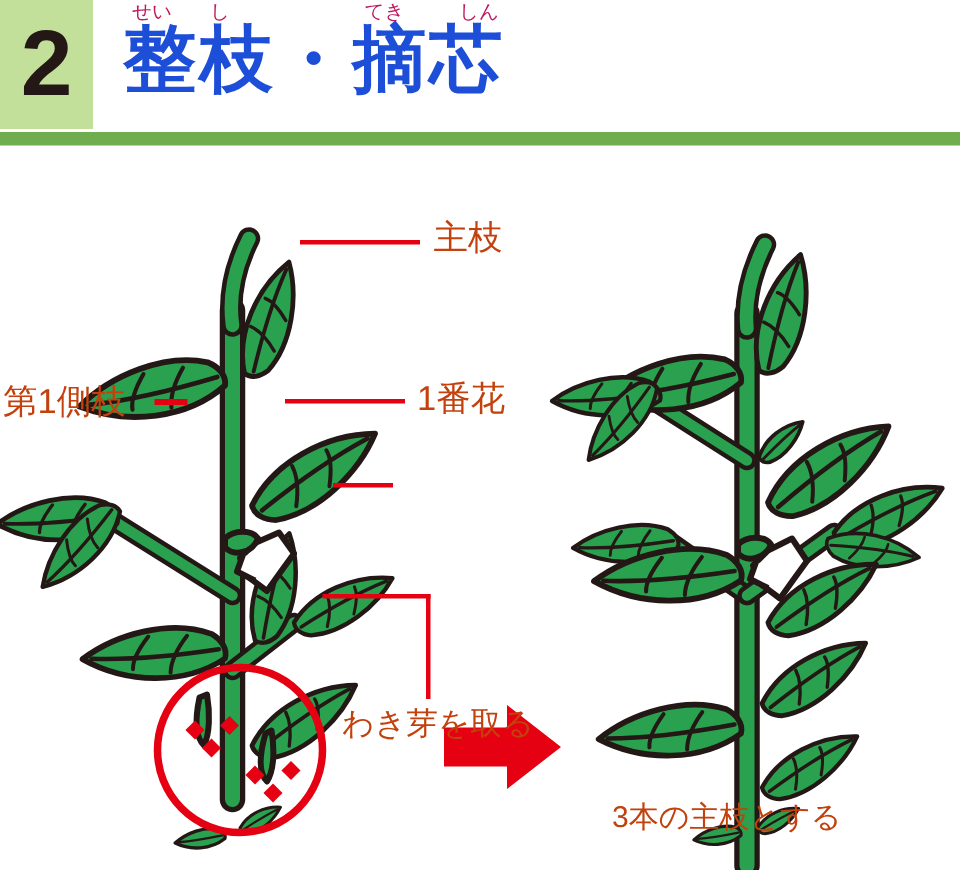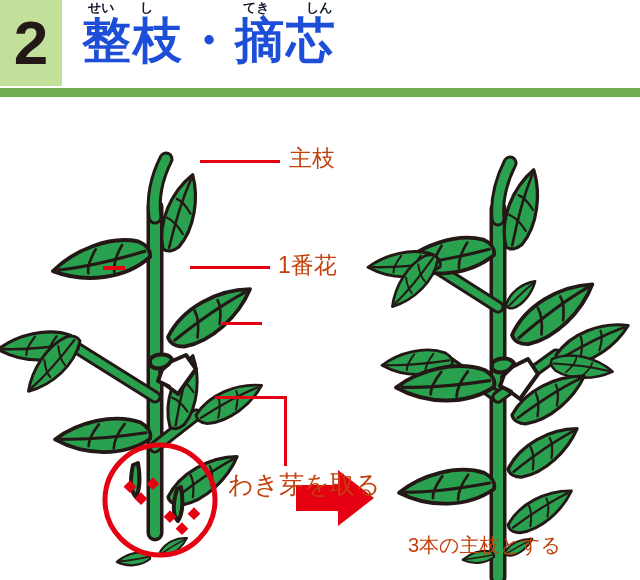--- a/index.html
+++ b/index.html
@@ -24,21 +24,21 @@
     font-family:"Liberation Sans","DejaVu Sans",sans-serif;
     line-height:1;
   }
   .hdr-title{
     position:absolute;left:82px;top:16px;
     font-size:49px;font-weight:bold;color:#1d4ed8;
     letter-spacing:2px;line-height:1;white-space:nowrap;
   }
   .ruby{
     position:absolute;top:1px;
-    font-size:13px;font-weight:bold;color:#0f172a;
+    font-size:13px;font-weight:normal;color:#be185d;
     line-height:1;white-space:nowrap;
   }
   .hdr-rule{
     position:absolute;left:0;top:88px;width:640px;height:9px;
     background:#6fad4e;
   }
 
   
   .stage{position:absolute;left:0;top:97px;width:640px;height:483px;}
   .stage svg{display:block;}
@@ -46,21 +46,21 @@
   
   .lbl{
     position:absolute;color:#c2410c;
     font-size:23px;line-height:1;white-space:nowrap;
     font-family:"Liberation Sans","DejaVu Sans",sans-serif;
   }
   .lbl-main{left:289px;top:147px;}
   .lbl-side1{left:2px;top:256px;}
   .lbl-flower{left:278px;top:254px;}
   .lbl-side2{left:268px;top:309px;}
-  .lbl-bud{left:228px;top:472px;font-size:25px;text-align:right;}
+  .lbl-bud{left:228px;top:472px;font-size:21px;text-align:right;}
   .lbl-result{left:408px;top:535px;font-size:20px;}
 
   .leader{position:absolute;background:#e50012;}
   .leader-main{left:200px;top:160px;width:80px;height:3px;}
   .leader-side1{left:103px;top:266px;width:22px;height:4px;}
   .leader-flower{left:190px;top:266px;width:80px;height:3px;}
   .leader-side2{left:222px;top:322px;width:40px;height:3px;}
   .leader-bud-h{left:215px;top:396px;width:72px;height:3px;}
   .leader-bud-v{left:284px;top:396px;width:3px;height:70px;}
 </style>
@@ -245,20 +245,21 @@
       </g>
       <path d="M492,266 C498,260 510,260 514,266 C510,276 498,278 492,272 Z" fill="#2aa14f" stroke="#231815" stroke-width="4" stroke-linejoin="round"></path>
     </g>
   </svg>
   </div>
 
   <div class="leader leader-main"></div>
   <div class="lbl lbl-main">主枝</div>
 
   <div class="leader leader-side1"></div>
+  <div class="lbl lbl-side1">第1側枝</div>
 
   <div class="leader leader-flower"></div>
   <div class="lbl lbl-flower">1番花</div>
 
   <div class="leader leader-side2"></div>
 
   <div class="leader leader-bud-h"></div>
   <div class="leader leader-bud-v"></div>
   <div class="lbl lbl-bud">わき芽を取る</div>
 

